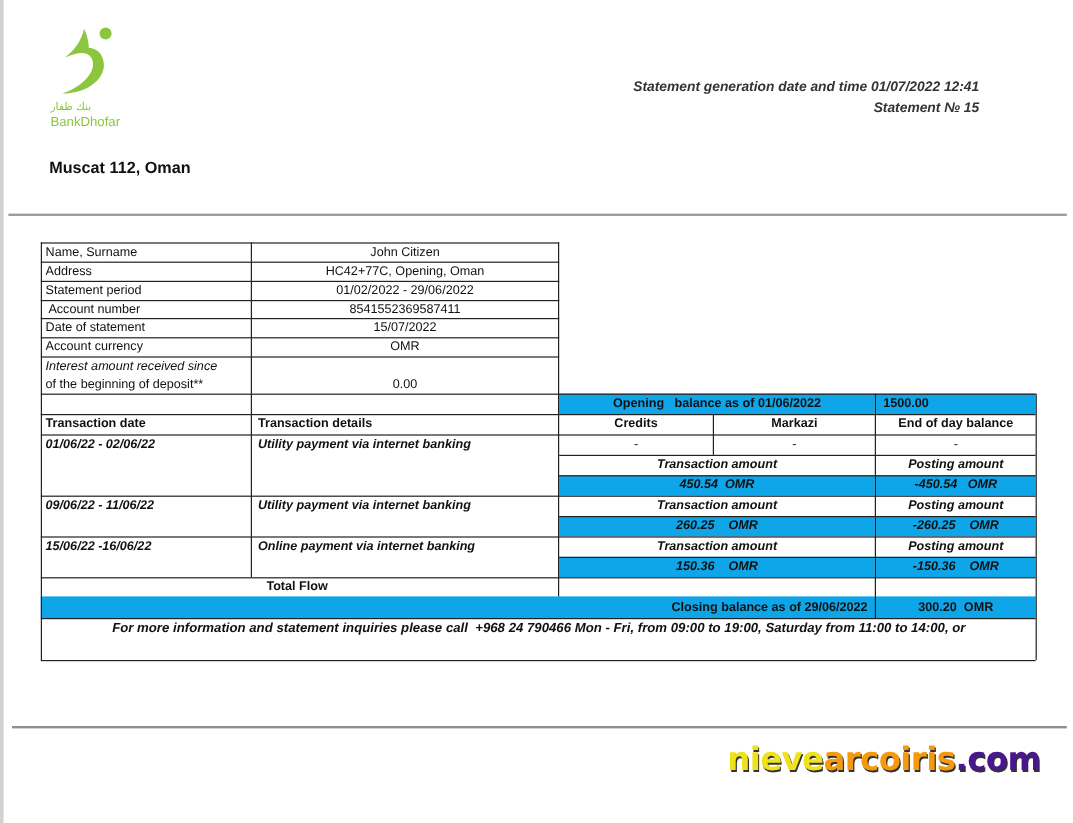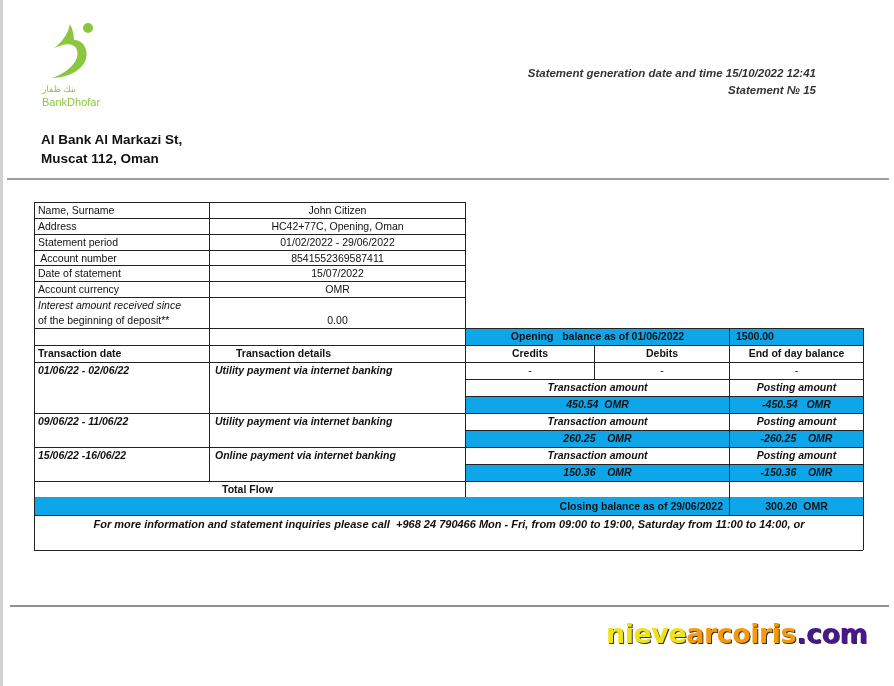--- a/index.html
+++ b/index.html
@@ -31,26 +31,25 @@
 <div class="left-edge"></div>
 
 <svg class="logo" viewBox="0 0 70 90">
   <circle cx="48" cy="8" r="5" fill="#8cc63f"></circle>
   <path d="M30 4 C 28 14, 22 22, 14 28 C 24 24, 32 22, 36 28 C 42 38, 30 52, 12 58 C 34 58, 50 44, 46 30 C 44 22, 38 20, 34 20 C 34 14, 32 8, 30 4 Z" fill="#8cc63f"></path>
 </svg>
 <div class="logo-ar">بنك ظفار</div>
 <div class="logo-text">BankDhofar</div>
 
 <div class="bank-addr">
-  <div>Al Bank Al Markazi St,</div>
   <div>Muscat 112, Oman</div>
 </div>
 
 <div class="gen-info">
-  <div>Statement generation date and time 15/10/2022 12:41</div>
+  <div>Statement generation date and time 01/07/2022 12:41</div>
   <div>Statement № 15</div>
 </div>
 
 <div class="hr1"></div>
 
 <div>
 
   <div class="cell" style="left:38px;top:202px;width:170px;height:16px;">Name, Surname</div>
   <div class="cell c" style="left:210px;top:202px;width:255px;height:16px;">John Citizen</div>
   <div class="cell" style="left:38px;top:218px;width:170px;height:16px;">Address</div>
@@ -65,23 +64,23 @@
   <div class="cell c" style="left:210px;top:281px;width:255px;height:16px;">OMR</div>
   <div class="cell" style="left:38px;top:297px;width:170px;height:16px;font-style:italic;">Interest amount received since</div>
   <div class="cell" style="left:38px;top:312px;width:170px;height:16px;">of the beginning of deposit**</div>
   <div class="cell c" style="left:210px;top:312px;width:255px;height:16px;text-align:center;">0.00</div>
 </div>
 
 <div class="cell c b g" style="left:466px;top:328px;width:263px;height:17px;white-space:pre;">Opening   balance as of 01/06/2022</div>
 <div class="cell b g" style="left:730px;top:328px;width:133px;height:17px;padding-left:6px;">1500.00</div>
 
 <div class="cell b" style="left:38px;top:345px;width:170px;height:17px;">Transaction date</div>
-<div class="cell b" style="left:215px;top:345px;width:250px;height:17px;margin-left:21px;">Transaction details</div>
+<div class="cell b" style="left:215px;top:345px;width:250px;height:17px;">Transaction details</div>
 <div class="cell c b" style="left:466px;top:345px;width:128px;height:17px;">Credits</div>
-<div class="cell c b" style="left:595px;top:345px;width:134px;height:17px;">Debits</div>
+<div class="cell c b" style="left:595px;top:345px;width:134px;height:17px;">Markazi</div>
 <div class="cell c b" style="left:730px;top:345px;width:133px;height:17px;">End of day balance</div>
 
 <div class="cell b i" style="left:38px;top:362px;width:170px;height:17px;">01/06/22 - 02/06/22</div>
 <div class="cell b i" style="left:215px;top:362px;width:250px;height:17px;">Utility payment via internet banking</div>
 <div class="cell c" style="left:466px;top:362px;width:128px;height:17px;">-</div>
 <div class="cell c" style="left:595px;top:362px;width:134px;height:17px;">-</div>
 <div class="cell c" style="left:730px;top:362px;width:133px;height:17px;">-</div>
 <div class="cell c b i" style="left:466px;top:379px;width:263px;height:17px;">Transaction amount</div>
 <div class="cell c b i" style="left:730px;top:379px;width:133px;height:17px;">Posting amount</div>
 <div class="cell c b i g" style="left:466px;top:396px;width:263px;height:17px;white-space:pre;">450.54  OMR</div>

